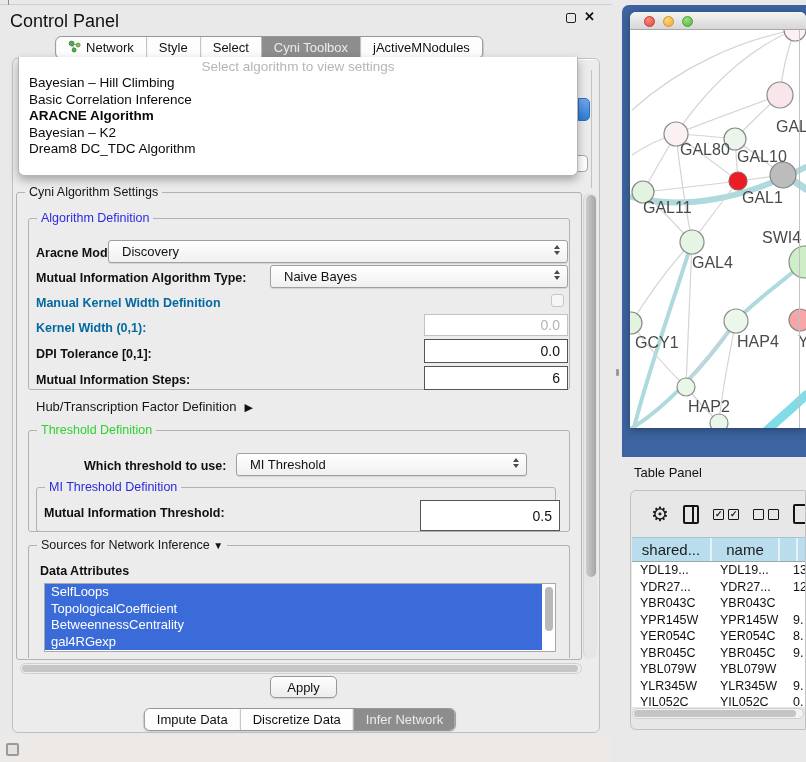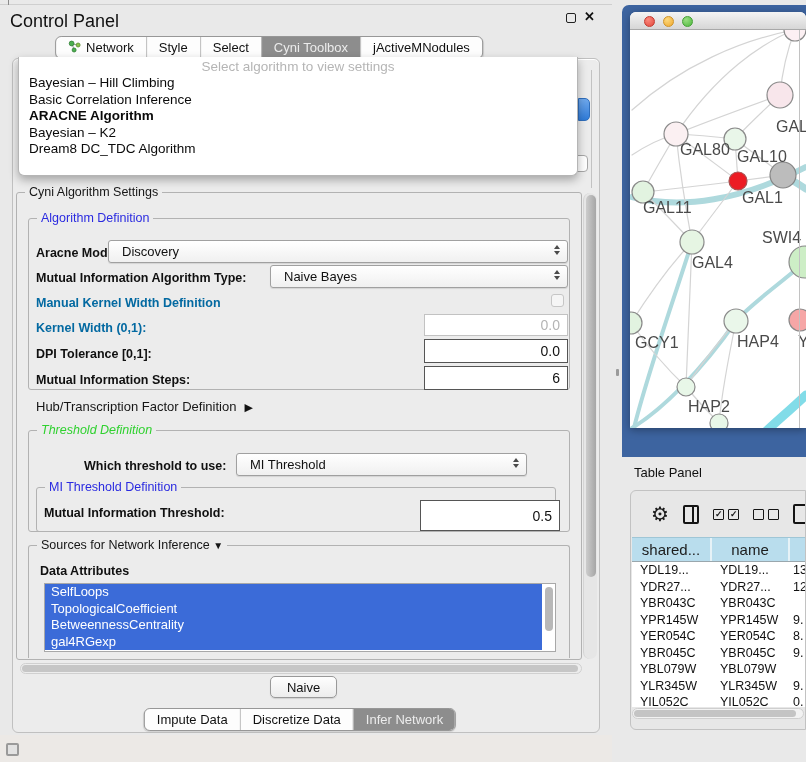--- a/index.html
+++ b/index.html
@@ -184,21 +184,21 @@
   </div>
   <div class="lbl" style="left:36px; top:373px;">Mutual Information Steps:</div>
   <div class="numfield" style="left:424px; top:366px; width:144px; height:24px;">
     <span>6</span>
   </div>
 
   <div class="hub-row" style="left:36px; top:399px;">
     <span>Hub/Transcription Factor Definition</span><span class="tri-right">▶</span>
   </div>
 
-  <div class="group" style="left:28px; top:430px; width:542px; height:102px;font-style:italic;">
+  <div class="group" style="left:28px; top:430px; width:542px; height:102px;">
     <div class="legend green">Threshold Definition</div>
   </div>
   <div class="lbl" style="left:84px; top:459px;">Which threshold to use:</div>
   <div class="combo" style="left:236px; top:453px; width:291px;">
     <span>MI Threshold</span>
     <span class="stepper">
         <span class="tri-up"></span>
         <span class="tri-dn"></span>
       </span>
   </div>
@@ -222,21 +222,21 @@
       <div class="attr-item">gal4RGexp</div>
     </div>
 
   <div class="vscroll">
       <div class="vscroll-thumb"></div>
     </div>
   <div class="hscroll">
       <div class="hscroll-thumb"></div>
     </div>
 
-  <div class="apply-btn">Naive</div>
+  <div class="apply-btn">Apply</div>
 
   <div class="tabbar" id="bottom-tabs" style="left:300px; top:708px; transform:translateX(-50%);">
       <div class="tab">Impute Data</div>
       <div class="tab">Discretize Data</div>
       <div class="tab sel">Infer Network</div>
     </div>
 
   <div class="cp-bottomstrip"></div>
   <div class="dock-ico"></div>
   <div class="splitter-tick"></div>
@@ -319,21 +319,21 @@
         </span>
       <span class="chkpair">
           <span class="mini-chk"></span>
           <span class="mini-chk"></span>
         </span>
       <span class="doc-ico"></span>
     </div>
     <div class="tp-table">
       <div class="tp-headrow" id="table-head">
           <div class="tp-hcell" style="width: 80px;">shared...</div>
-          <div class="tp-hcell" style="width: 78px;">name</div>
+          <div class="tp-hcell" style="width: 68px;">name</div>
           <div class="tp-hcell" style="width: 18px;"></div>
         </div>
       <div class="tp-body" id="table-body">
           <div class="tp-row">
             <div class="tp-cell" style="width: 80px; padding-left: 8px;">YDL19...</div>
             <div class="tp-cell" style="width: 78px; padding-left: 8px;">YDL19...</div>
             <div class="tp-cell" style="width: 18px; padding-left: 3px;">13</div>
           </div>
           <div class="tp-row">
             <div class="tp-cell" style="width: 80px; padding-left: 8px;">YDR27...</div>

